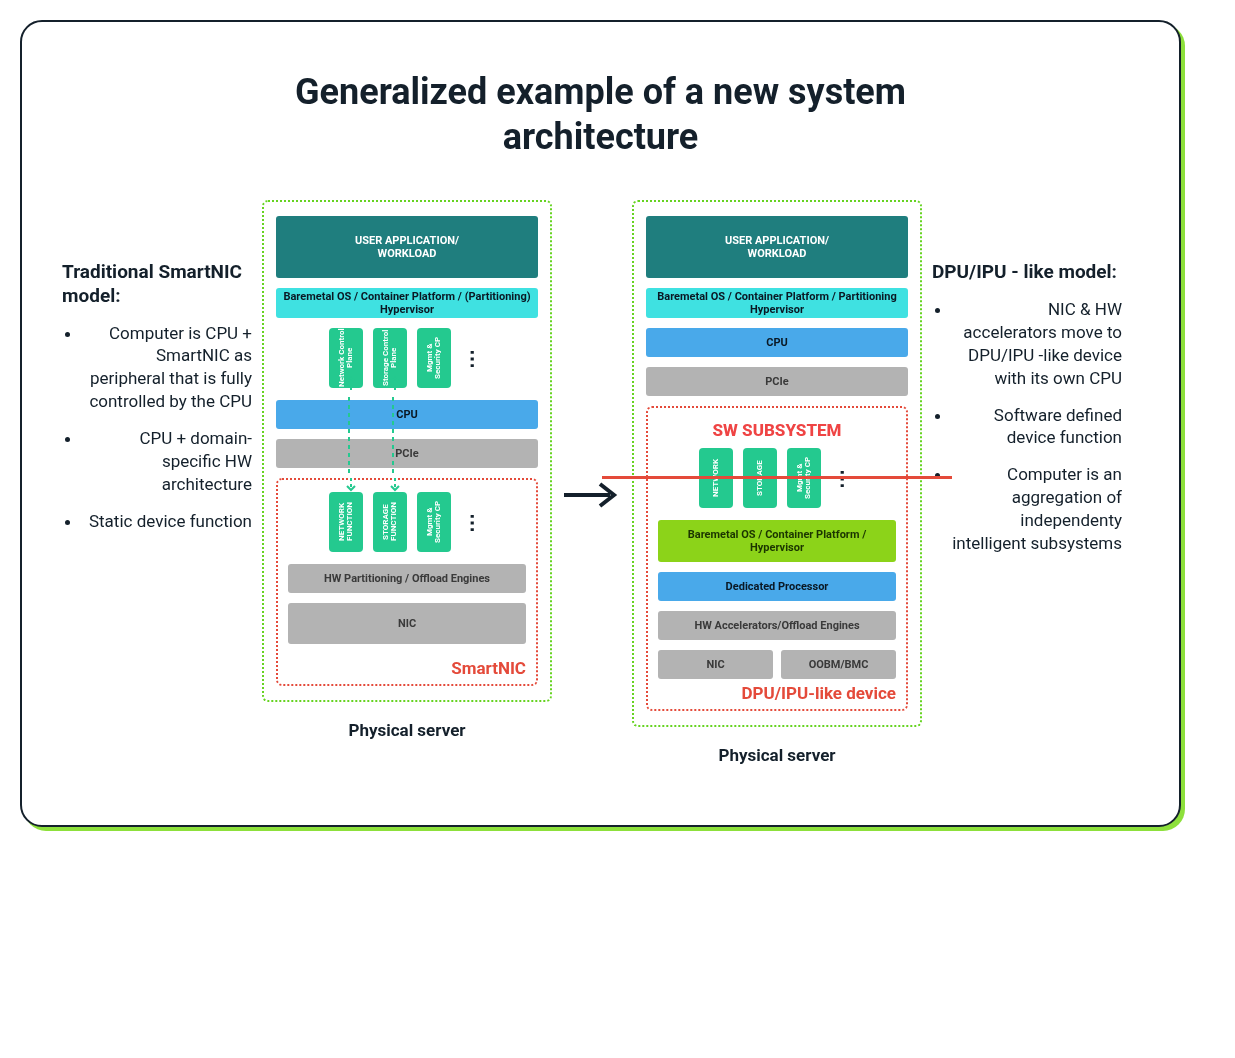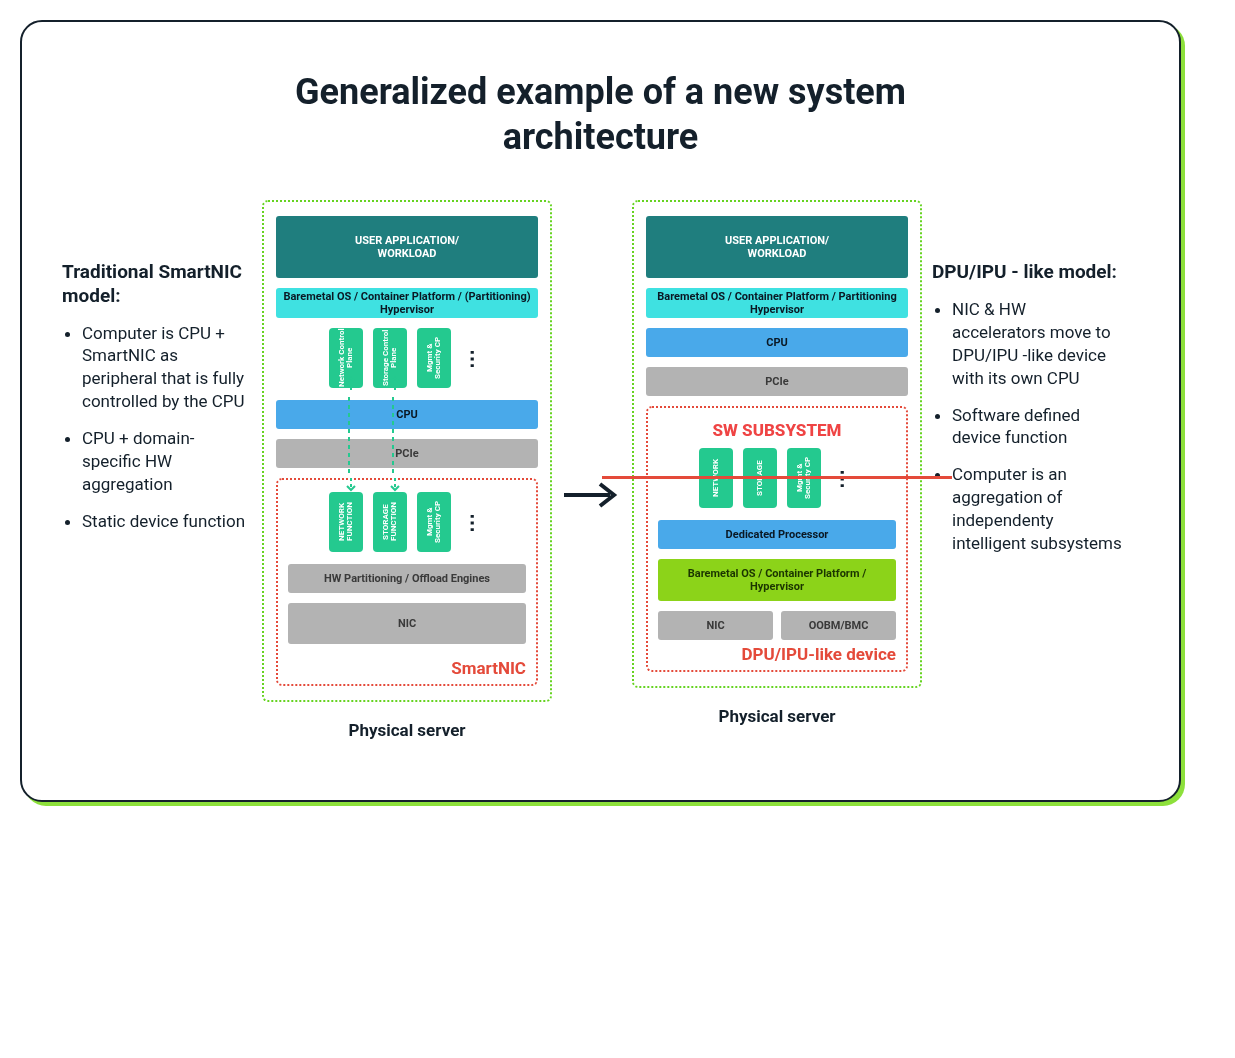--- a/index.html
+++ b/index.html
@@ -29,21 +29,21 @@
   .layout {
     display: flex;
     gap: 10px;
     align-items: flex-start;
   }
   .side-text { color:#14202b; }
   .side-left { width: 190px; padding-top: 60px; }
   .side-right { width: 190px; padding-top: 60px; }
   .side-title { font-size: 19px; font-weight:700; margin-bottom: 14px; line-height:1.25;}
   .side-text ul { list-style: disc; padding-left: 20px; font-size: 17px; line-height:1.35;}
-  .side-text li { margin-bottom: 14px; }
+  .side-text li { margin-bottom: 14px; text-align: right; }
 
   .server-col { width: 290px; }
   .server-box {
     border: 2px dotted #66d321;
     border-radius: 6px;
     padding: 14px 12px;
     position: relative;
   }
   .server-caption { text-align:center; font-weight:700; color:#14202b; margin-top:18px; font-size:17px;}
   .block { border-radius:3px; text-align:center; font-weight:700; font-size:11px; color:#0a1824; padding:10px 6px; margin-bottom:10px;}
@@ -89,21 +89,21 @@
 <div class="frame">
 
   <h1>Generalized example of a new system architecture</h1>
 
   <div class="layout">
 
     <div class="side-text side-left">
       <div class="side-title">Traditional SmartNIC model:</div>
       <ul>
         <li>Computer is CPU + SmartNIC as peripheral that is fully controlled by the CPU</li>
-        <li>CPU + domain-specific HW aggregation</li>
+        <li>CPU + domain-specific HW architecture</li>
         <li>Static device function</li>
       </ul>
     </div>
 
     <div class="server-col">
       <div class="server-box">
         <div class="block teal-dark"><span>USER APPLICATION/<br>WORKLOAD</span></div>
         <div class="block teal-light"><span>Baremetal OS / Container Platform / (Partitioning) Hypervisor</span></div>
 
         <div style="position:relative;">
@@ -193,22 +193,23 @@
         <div class="block gray">PCIe</div>
 
         <div class="sub-box">
           <div class="sub-title">SW SUBSYSTEM</div>
           <div class="pill-row">
             <div class="pill">NETWORK</div>
             <div class="pill">STORAGE</div>
             <div class="pill">Mgmt &amp; Security CP</div>
             <div class="dots vdots">⋯</div>
           </div>
+          <div class="block lime">Baremetal OS / Container Platform / Hypervisor</div>
           <div class="block blue">Dedicated Processor</div>
-          <div class="block lime">Baremetal OS / Container Platform / Hypervisor</div>
+          <div class="block gray">HW Accelerators/Offload Engines</div>
           <div class="split-row">
             <div class="block gray" style="margin-bottom:0;">NIC</div>
             <div class="block gray" style="margin-bottom:0;">OOBM/BMC</div>
           </div>
           <div class="sub-label">DPU/IPU-like device</div>
         </div>
       </div>
       <div class="server-caption">Physical server</div>
     </div>
 

